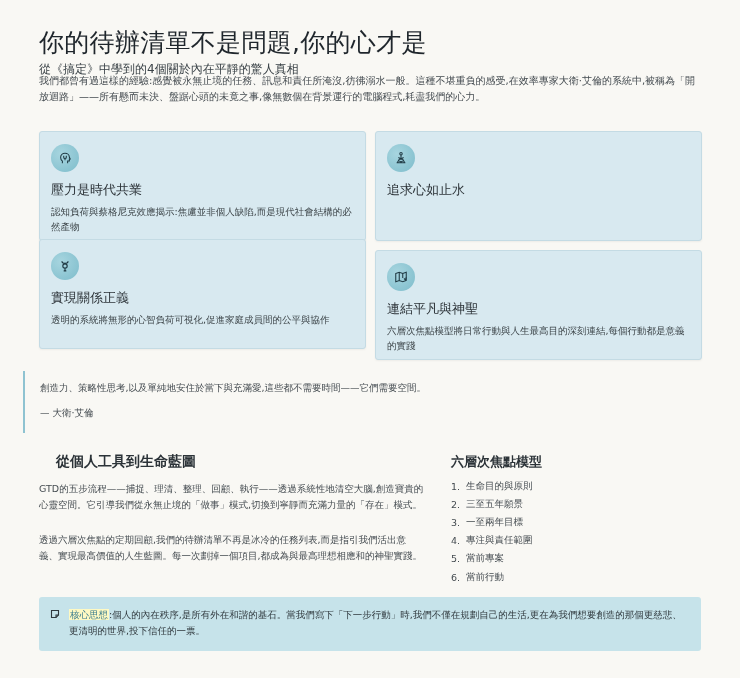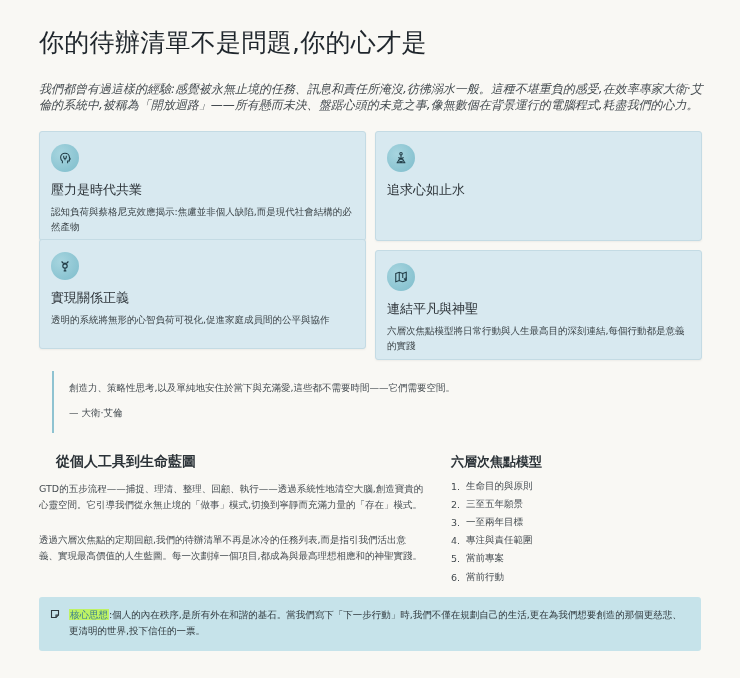--- a/index.html
+++ b/index.html
@@ -13,43 +13,43 @@
     .title {
       position: absolute; left: 39px; top: 26px;
       font-size: 25px; font-weight: 500; color: #1f262c; letter-spacing: 0.3px;
       white-space: nowrap;
     }
     .subtitle {
       position: absolute; left: 39px; top: 61px;
       font-size: 12px; color: #3a4247; white-space: nowrap;
     }
     .intro {
-      position: absolute; left: 39px; top: 81px; width: 665px;
-      font-size: 12px; line-height: 16px; color: #444b50; font-style: italic;
+      position: absolute; left: 39px; top: 73px; width: 665px;
+      font-size: 10px; line-height: 16px; color: #444b50;
     }
     .card {
       position: absolute; width: 327px; height: 110px;
       background: #d8e9f0; border: 1px solid #c4dbe4; border-radius: 3px;
       box-shadow: 0 1px 2px rgba(0,0,0,0.05);
     }
     .card .icon-circle {
       position: absolute; left: 11px; top: 12px; width: 28px; height: 28px; border-radius: 50%;
       background: radial-gradient(circle at 35% 35%, #a7d5df, #7dbccb);
       display: flex; align-items: center; justify-content: center;
     }
     .card .icon-circle svg { width: 14px; height: 14px; }
     .card .card-title {
       position: absolute; left: 11px; top: 49px; font-size: 13px; color: #2c3338; white-space: nowrap;
     }
     .card .card-desc {
       position: absolute; left: 11px; top: 72px; right: 12px;
       font-size: 9.5px; line-height: 15px; color: #3c4448;
     }
     .quote {
-      position: absolute; left: 52px; top: 371px; width: 420px; height: 62px;
+      position: absolute; left: 23px; top: 371px; width: 420px; height: 62px;
       border-left: 2px solid #8fc3d1;
     }
     .quote .q-text {
       position: absolute; left: 15px; top: 11px; font-size: 9.5px; color: #444b50; white-space: nowrap;
     }
     .quote .q-author {
       position: absolute; left: 15px; top: 36px; font-size: 9.5px; color: #444b50; white-space: nowrap;
     }
     .section-left-title {
       position: absolute; left: 56px; top: 453px; font-size: 14px; color: #2c3338; white-space: nowrap;
@@ -72,28 +72,29 @@
       background: #c6e3ea; border-radius: 3px;
     }
     .core .note-icon {
       position: absolute; left: 11px; top: 12px; width: 10px; height: 10px;
     }
     .core .core-text {
       position: absolute; left: 30px; top: 10px; right: 10px;
       font-size: 9.5px; line-height: 16px; color: #2f383d;
     }
     .core .core-label {
-      background: #bef264; color: #3b7d8f; padding: 0 1px;
+      background: #fef9c3; color: #3b7d8f; padding: 0 1px;
     }
   </style>
 </head>
 <body>
 
 <div class="page">
   <h1 class="title">你的待辦清單不是問題,你的心才是</h1>
+  <div class="subtitle">從《搞定》中學到的4個關於內在平靜的驚人真相</div>
   <p class="intro">我們都曾有過這樣的經驗:感覺被永無止境的任務、訊息和責任所淹沒,彷彿溺水一般。這種不堪重負的感受,在效率專家大衛·艾倫的系統中,被稱為「開放迴路」——所有懸而未決、盤踞心頭的未竟之事,像無數個在背景運行的電腦程式,耗盡我們的心力。</p>
 
   <div class="card" style="left:39px; top:131px;padding-left:8px;">
     <div class="icon-circle">
       <svg viewBox="0 0 16 16" fill="none" stroke="#1f3a44" stroke-width="1.2">
         <path d="M5 14v-2.5C3.5 10.5 3 9 3 7.5 3 4.5 5.3 2.5 8 2.5s5 2 5 4.5l1 2.2h-1v2.3h-2V14"></path>
         <path d="M6.5 5.5v1.5a1.5 1.5 0 0 0 3 0V5.5M8 8.5v2"></path>
       </svg>
     </div>
     <div class="card-title">壓力是時代共業</div>

